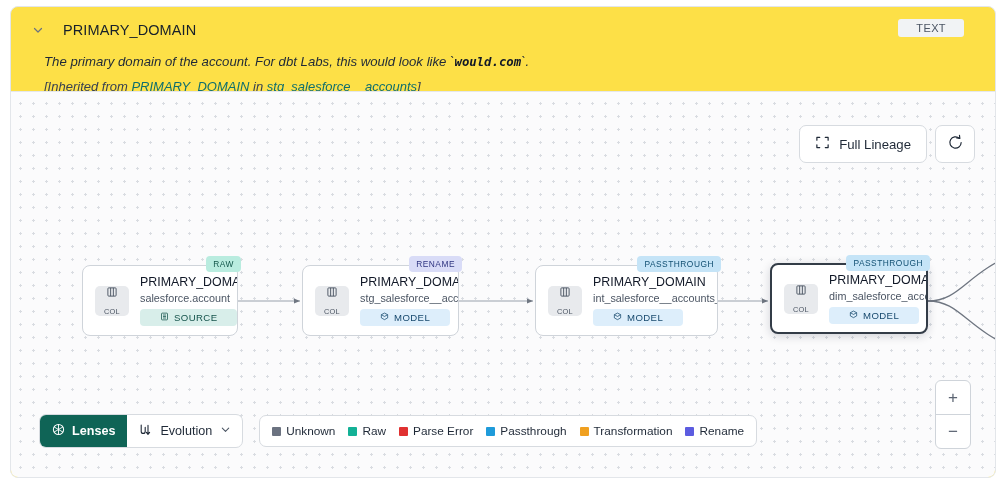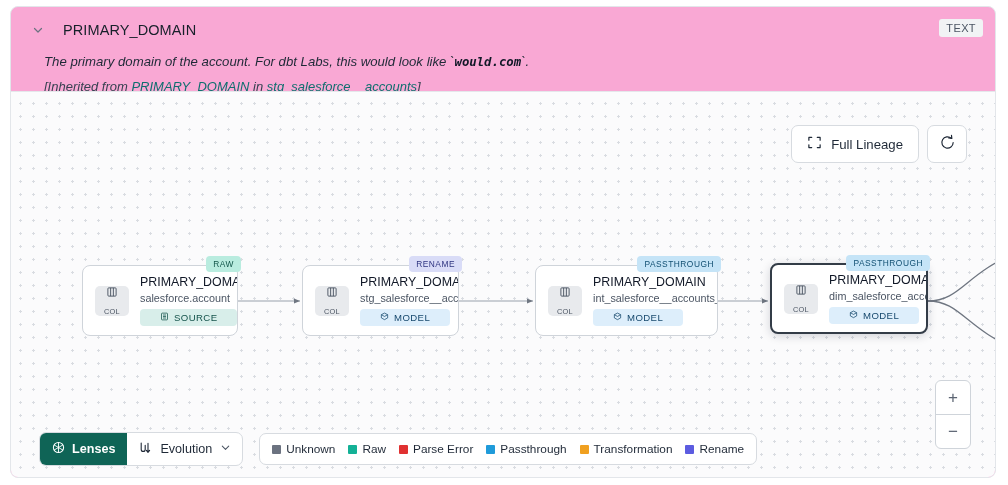--- a/index.html
+++ b/index.html
@@ -18,21 +18,21 @@
 
   
   .card {
     position: absolute;
     left: 10px;
     top: 6px;
     width: 986px;
     height: 472px;
     border: 1px solid #e3e6ea;
     border-radius: 8px;
-    background: #f9a8d4;
+    background: #fde047;
     box-sizing: border-box;
     overflow: hidden;
   }
 
   
   .header {
     position: relative;
     height: 84px;
     padding: 12px 16px 0 16px;
     box-sizing: border-box;
@@ -55,27 +55,27 @@
     margin-left: 4px;
   }
   .page-title {
     font-size: 14.5px;
     color: #17202a;
     letter-spacing: .1px;
     margin-left: 8px;
   }
   .type-badge {
     position: absolute;
-    right: 12px;
+    right: 31px;
     top: 12px;
     background: #f1f3f5;
     color: #4b5563;
     font-size: 11px;
     letter-spacing: .4px;
-    padding: 3px 7px;
+    padding: 3px 18px;
     border-radius: 3px;
   }
   .desc {
     margin-top: 12px;
     font-size: 13.2px;
     font-style: italic;
     color: #1f2937;
     margin-left: 17px;
     line-height: 1.3;
   }
@@ -115,21 +115,21 @@
     background-color: #fbfbfc;
     background-image: radial-gradient(#d9dce1 1px, transparent 1.1px);
     background-size: 13px 13px;
     background-position: 3px 5px;
     overflow: hidden;
   }
 
   
   .canvas-tools {
     position: absolute;
-    right: 28px;
+    right: 20px;
     top: 33px;
     display: flex;
     gap: 8px;
     align-items: center;
   }
   .btn {
     background: #ffffff;
     border: 1px solid #d7dbe0;
     border-radius: 7px;
     height: 38px;
@@ -243,21 +243,21 @@
     white-space: nowrap;
   }
   .tag-raw         { background: #b9ecdf; color: #12564a; }
   .tag-rename      { background: #d9dcf7; color: #2f3580; }
   .tag-passthrough { background: #c5e4f7; color: #114f72; }
 
   
   .bottombar {
     position: absolute;
     left: 28px;
-    bottom: 11px;
+    bottom: 29px;
     display: flex;
     gap: 16px;
     align-items: center;
   }
   .seg {
     display: flex;
     border: 1px solid #d7dbe0;
     border-radius: 7px;
     overflow: hidden;
     background: #ffffff;

